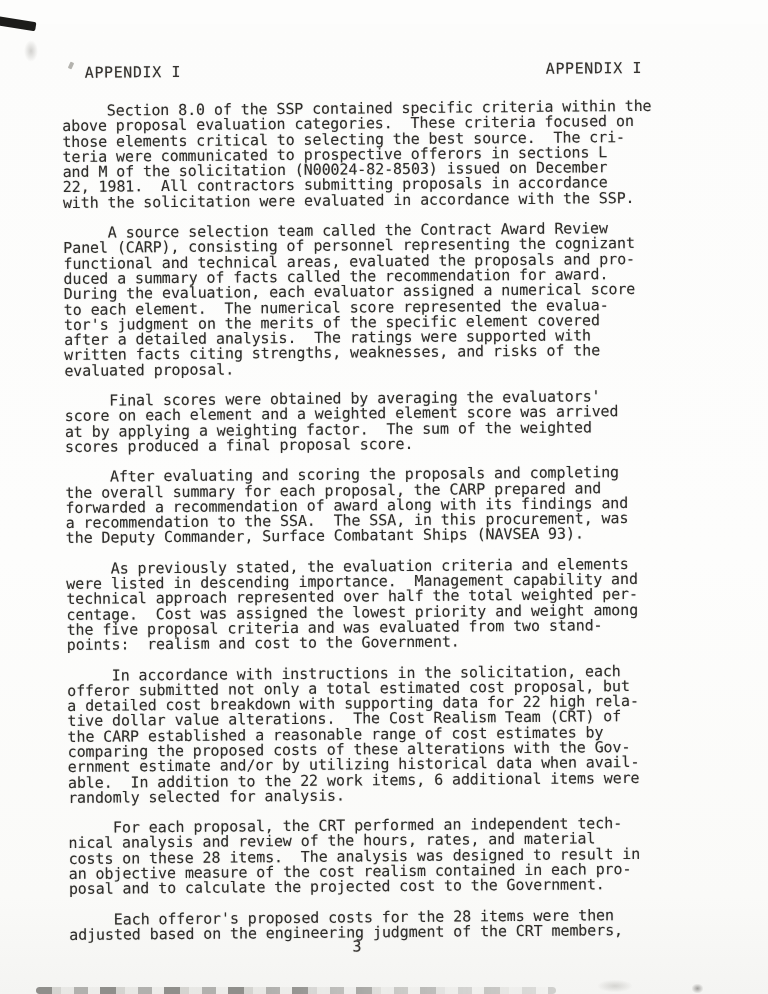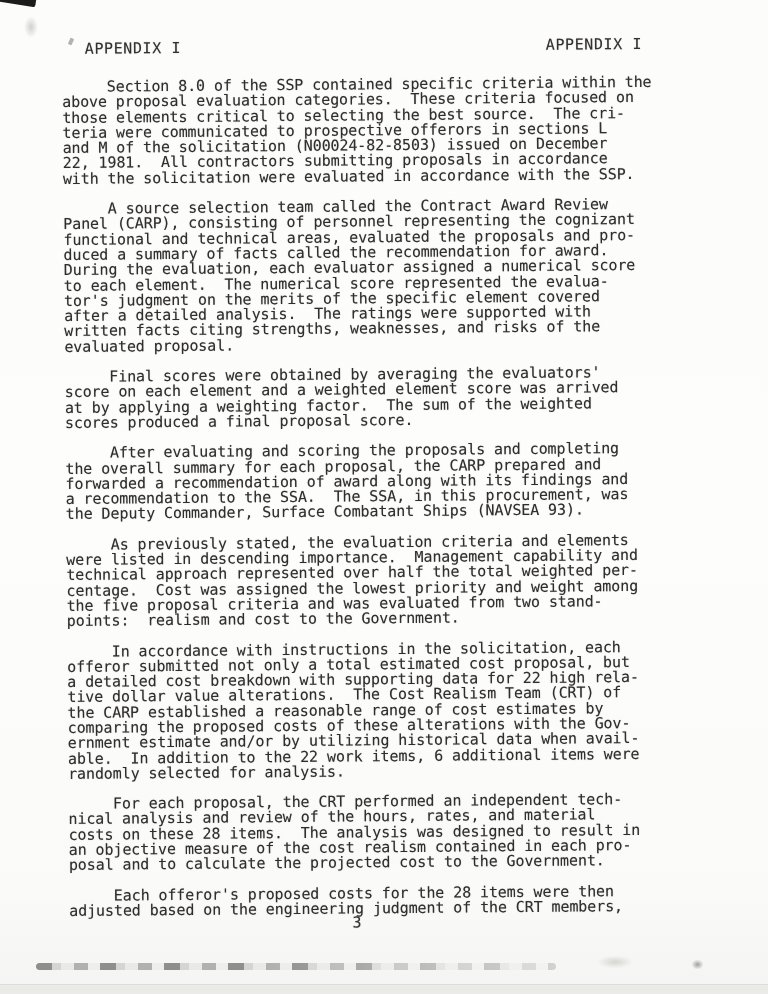--- a/index.html
+++ b/index.html
@@ -12,20 +12,21 @@
     position: relative;
     overflow: hidden;
     background: #fdfdfc;
     font-family: "DejaVu Sans Mono", "Liberation Mono", monospace;
   }
   
   .sheet {
     position: absolute;
     inset: 0;
     background: linear-gradient(180deg, #fcfcfb 0%, #fdfdfc 55%, #fafaf8 90%, #f4f4f2 100%);
+    margin-top: 24px;
   }
   .content {
     position: absolute;
     left: 0;
     top: 0;
     width: 768px;
     transform: rotate(-0.5deg);
     transform-origin: 60px 420px;
     color: #2f2e2b;
   }

